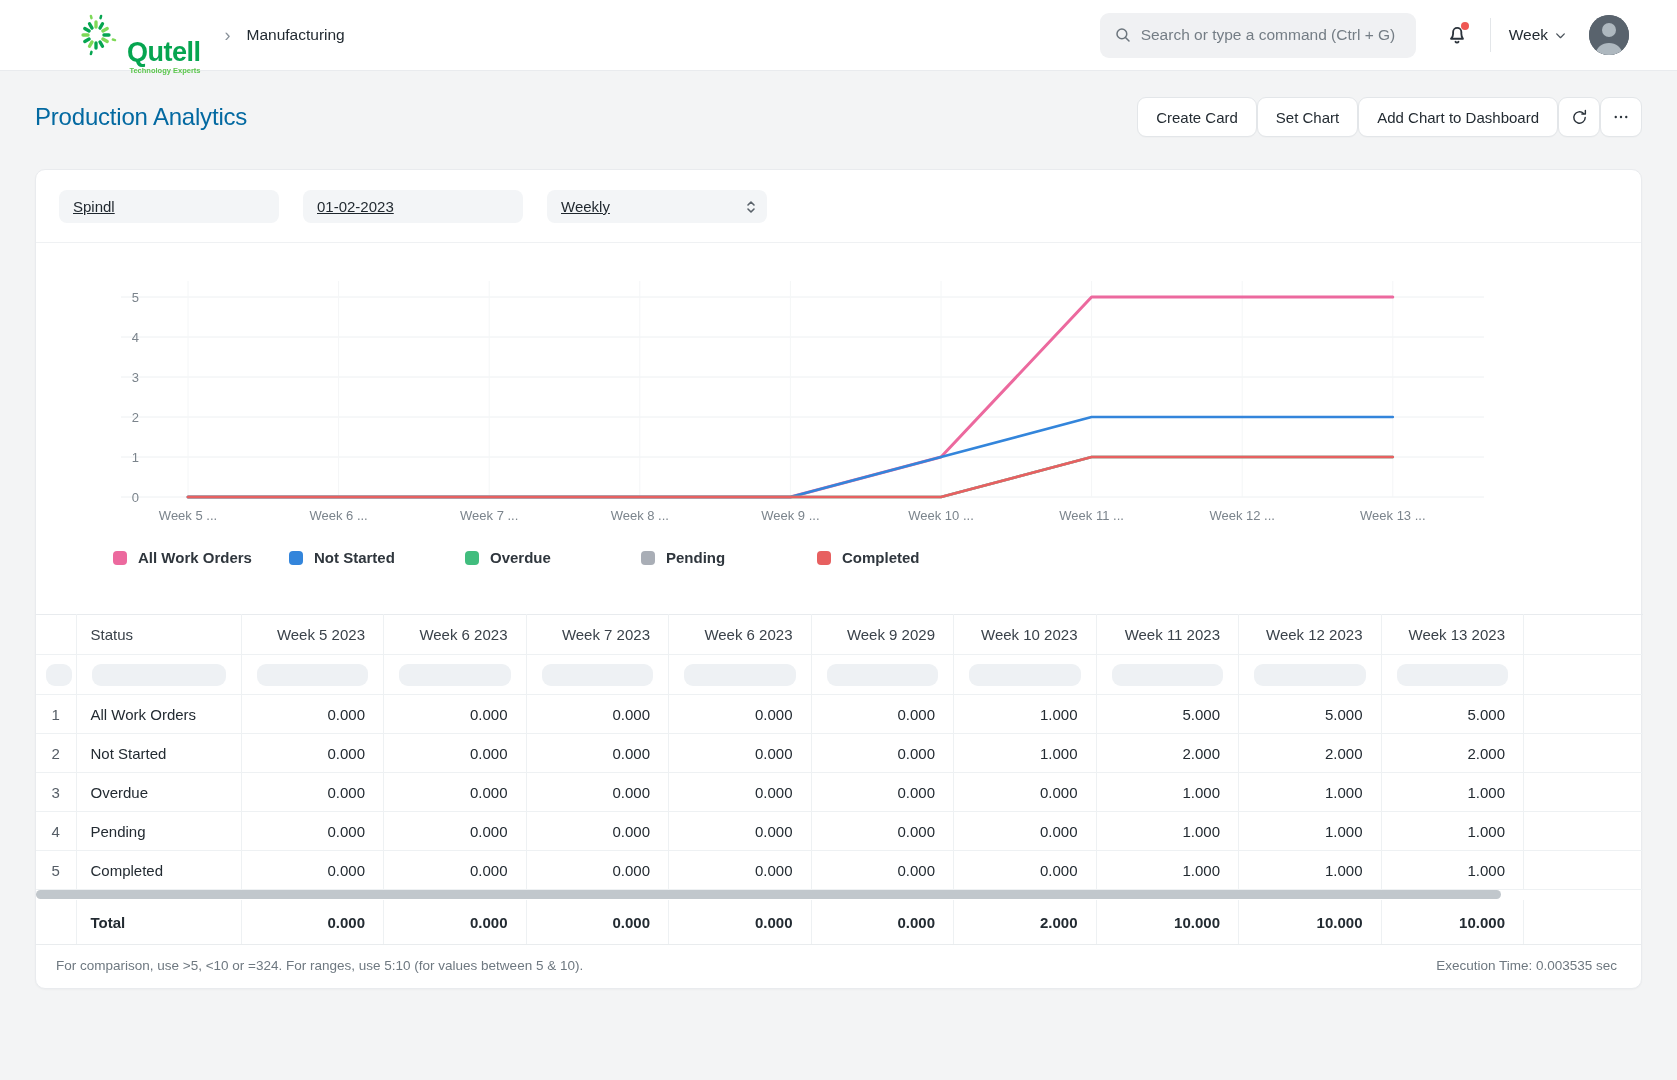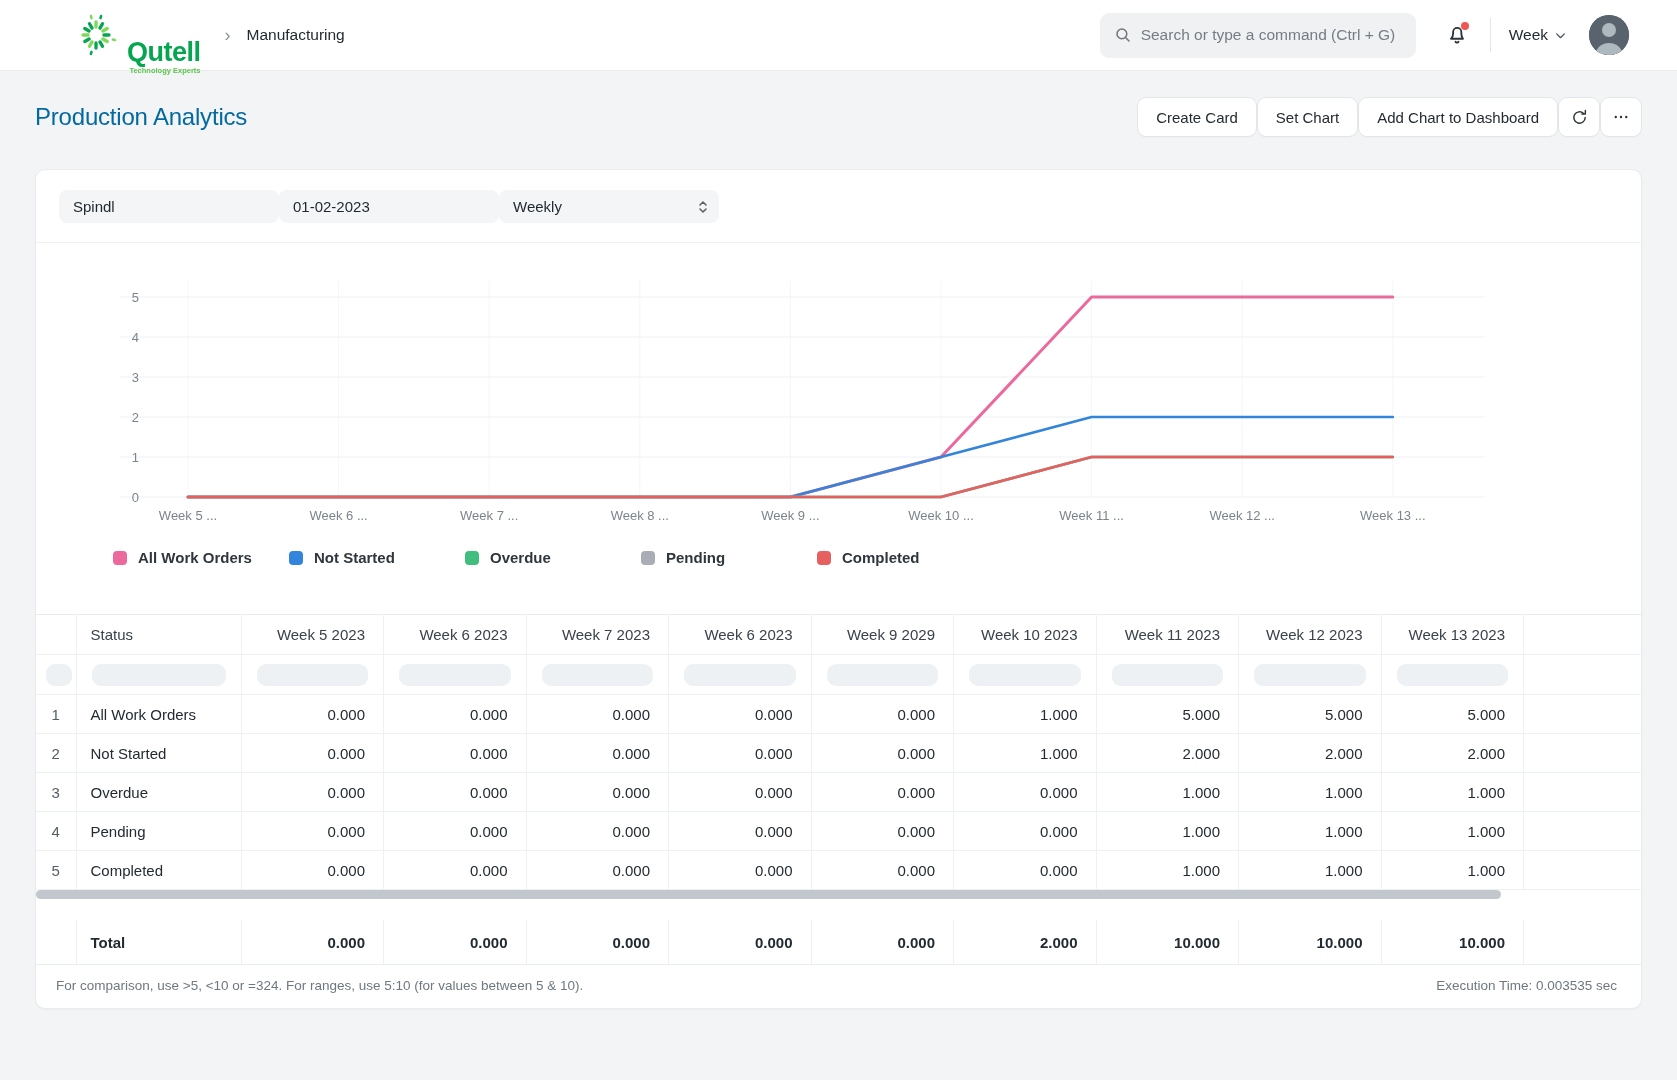--- a/index.html
+++ b/index.html
@@ -54,22 +54,22 @@
     display: flex; align-items: center;
   }
   .icon-btn { width: 42px; padding: 0; justify-content: center; }
   
   .card {
     margin: 0 35px; width: 1607px; background: #fff;
     border: 1px solid #e9ebee; border-radius: 10px;
     box-shadow: 0 1px 2px rgba(0,0,0,.03);
   }
   .filters {
-    display: flex; align-items: center; 
-    padding: 20px 23px 19px 23px; border-bottom: 1px solid #eff1f3;
+    display: flex; align-items: center; gap: 24px;
+    padding: 20px 23px 19px 23px; border-bottom: 1px solid #eff1f3; text-decoration: underline;
   }
   .filter-input {
     width: 220px; height: 33px; background: #f3f5f7; border: none; border-radius: 8px;
     padding: 0 14px; font-size: 15px; color: #1f272e; outline: none;
     font-family: "Liberation Sans", sans-serif;
   }
   .filter-select {
     width: 220px; height: 33px; background: #f3f5f7; border-radius: 8px;
     padding: 0 10px 0 14px; font-size: 15px; color: #1f272e; cursor: pointer;
     display: flex; align-items: center; justify-content: space-between; text-align: right;
@@ -77,21 +77,21 @@
   
   .chart-wrap { padding-top: 0; }
   .hgrid { stroke: #edf0f2; stroke-width: 1; }
   .vgrid { stroke: #f4f6f7; stroke-width: 1; }
   .ytick, .xtick { font-size: 13px; fill: #7b848c; font-family: "Liberation Sans", sans-serif; }
   .legend { display: flex; margin: 10px 0 48px 77px; }
   .legend-item { display: flex; align-items: center; width: 176px; cursor: pointer; }
   .legend-swatch { width: 14px; height: 14px; border-radius: 4px; margin-right: 11px; flex: 0 0 auto; }
   .legend-label { font-size: 15px; font-weight: 700; color: #2f363d; }
   
-  table.dt { width: 1607px; border-collapse: collapse; table-layout: fixed; margin-top: 20px; }
+  table.dt { width: 1607px; border-collapse: collapse; table-layout: fixed; }
   table.dt.main { border-top: 1px solid #e8ebee; }
   .dt th, .dt td { border-right: 1px solid #eef1f3; border-bottom: 1px solid #eef1f3; }
   .dt th.filler, .dt td.filler { border-right: none; }
   .dt th {
     height: 40px; font-size: 15px; font-weight: 500; color: #3a424a;
     text-align: left; padding: 0 14px; cursor: pointer;
   }
   .dt th.num { text-align: right; padding-right: 18px; }
   .dt td { height: 39px; font-size: 15px; color: #232b32; padding: 0 14px; }
   .dt td.idx { text-align: center; color: #555d66; padding: 0; cursor: default; }

